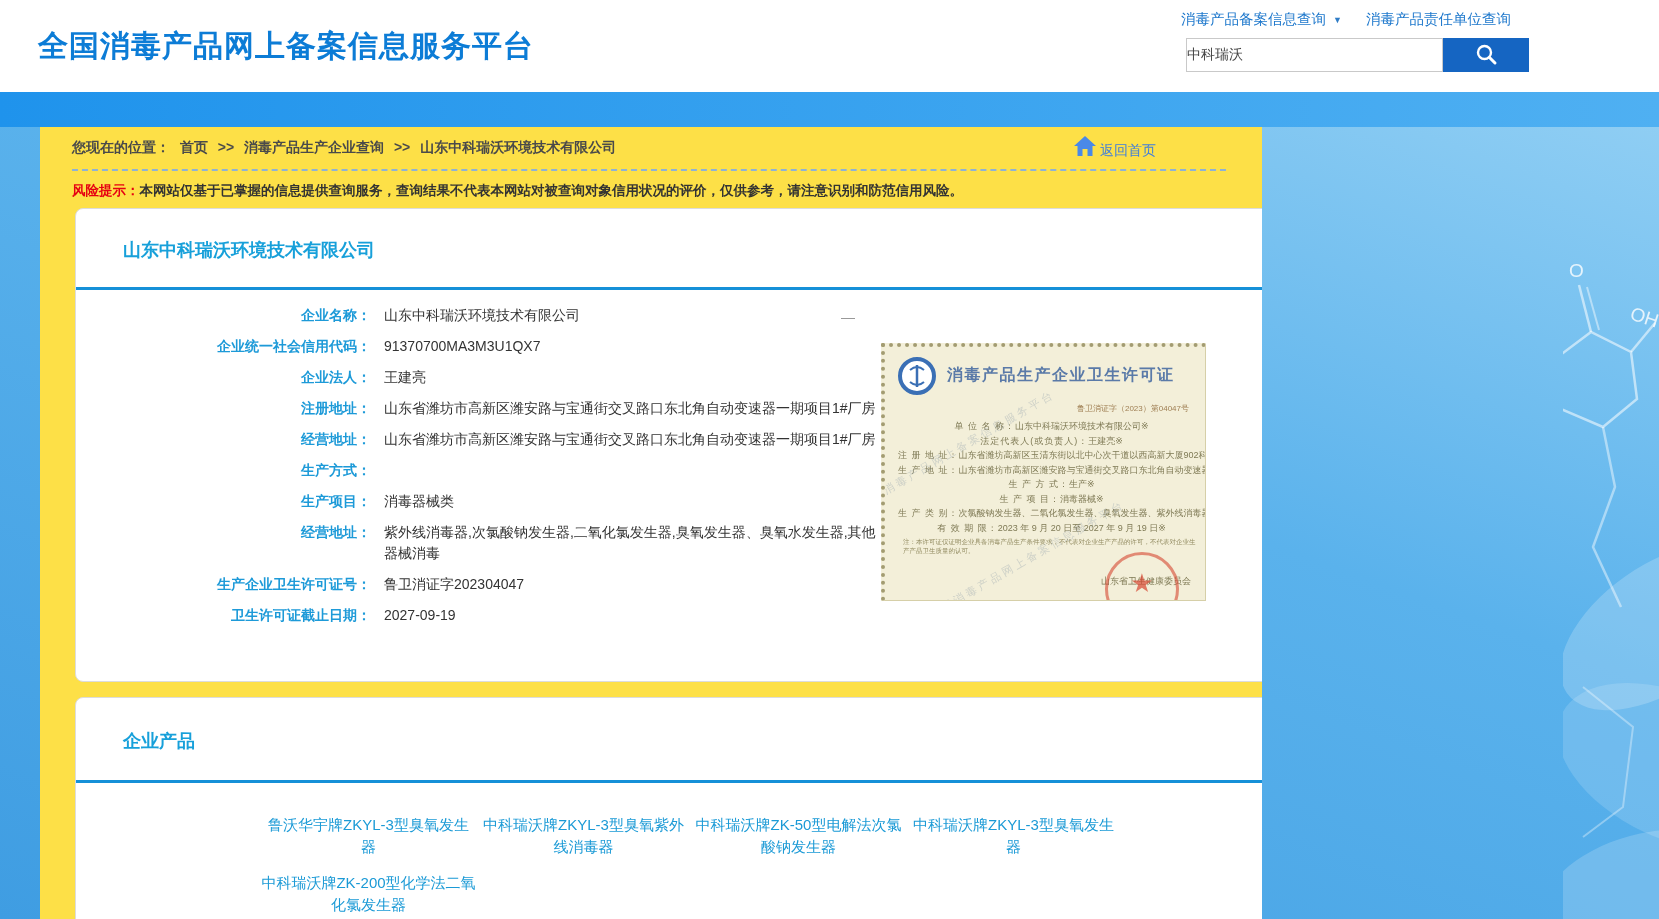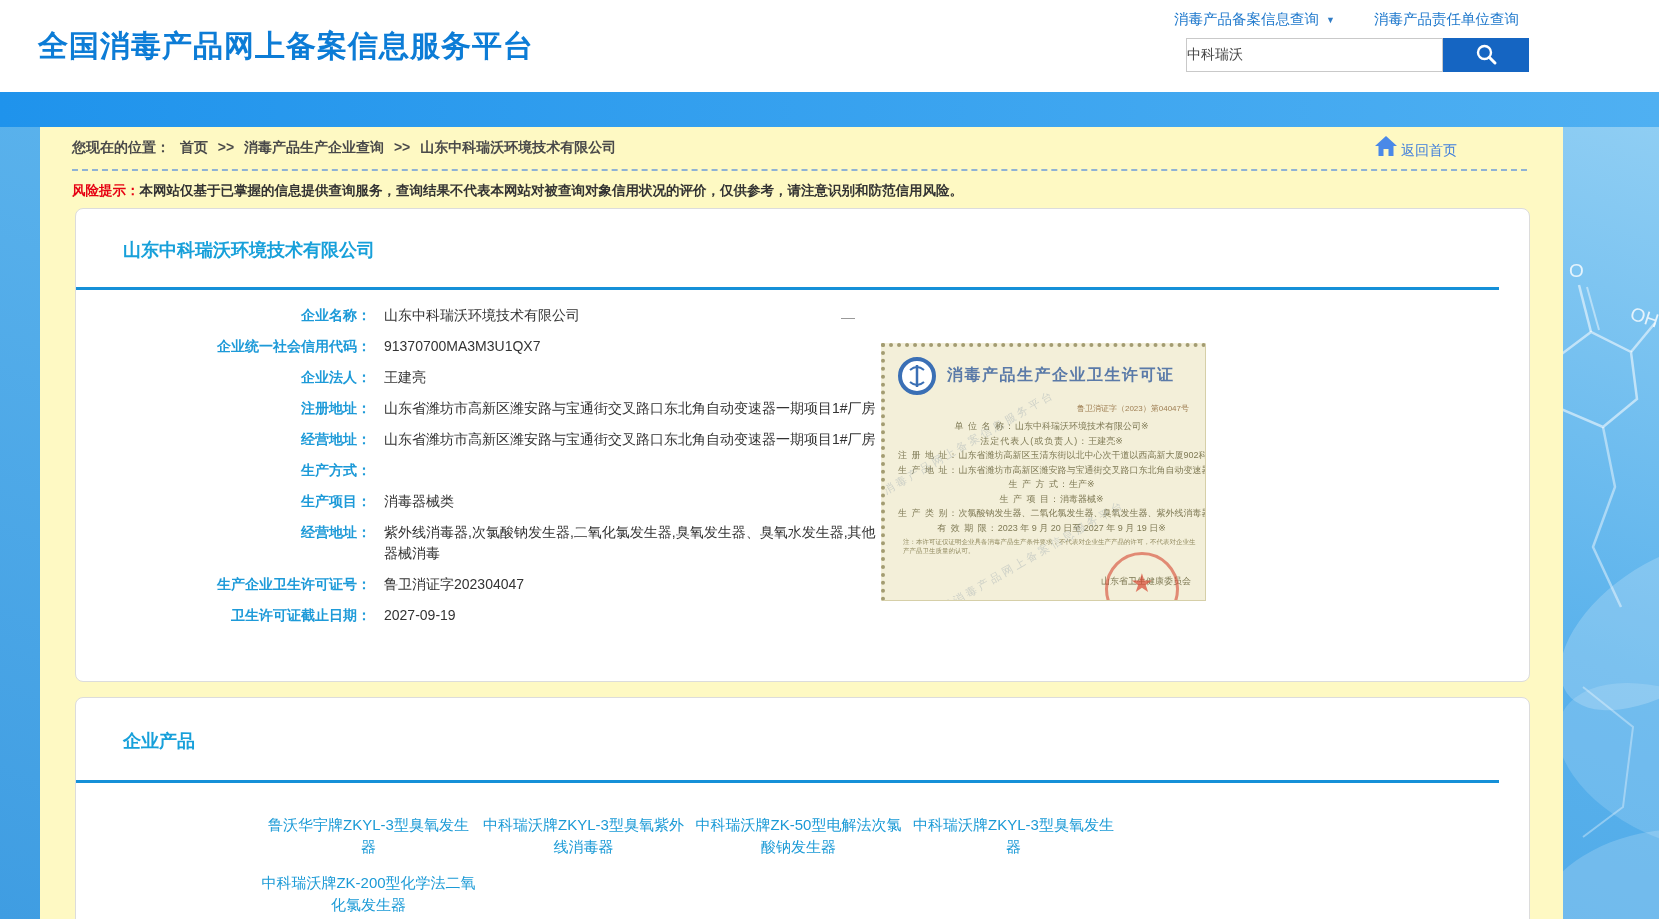--- a/index.html
+++ b/index.html
@@ -6,31 +6,31 @@
   html,body { width:1659px; height:919px; overflow:hidden; }
   body {
     position:relative;
     font-family:"Liberation Sans","DejaVu Sans",sans-serif;
     background:linear-gradient(200deg,#9bd4f5 0%,#5ab2ec 45%,#3f9de2 100%);
   }
   
   .top-header { position:absolute; top:0; left:0; width:100%; height:92px; background:#fff; z-index:5; }
   .site-title { position:absolute; left:38px; top:26px; font-size:30px; font-weight:bold; color:#0c7cd6; letter-spacing:1px; white-space:nowrap; }
   .header-right { position:absolute; right:130px; top:10px; width:480px; }
-  .nav-row { display:flex; justify-content:flex-end; align-items:center; gap:39px; margin-right:10px; }
+  .nav-row { display:flex; justify-content:flex-end; align-items:center; gap:24px; margin-right:18px; }
   .nav-link { font-size:14.5px; color:#1e78cc; cursor:pointer; display:flex; align-items:center; white-space:nowrap; }
   .caret { font-size:9px; color:#2f7cc6; margin-left:7px; }
   .search-row { margin-top:9px; display:flex; justify-content:flex-end; }
   .search-input { width:257px; height:34px; border:1px solid #c9c9c9; padding:0 0; font-size:14px; color:#444; outline:none; }
   .search-btn { width:86px; height:34px; background:#1565c2; border:none; display:flex; align-items:center; justify-content:center; cursor:pointer; }
   
   .blue-band { position:absolute; top:92px; left:0; width:100%; height:35px; background:linear-gradient(90deg,#1f93ec 0%,#4fb0f2 100%); z-index:4; }
   .bg-deco { position:absolute; right:0; top:127px; z-index:1; }
   
-  .panel { position:absolute; left:40px; top:127px; width:1523px; height:792px; background:#fef9c3; overflow:hidden; z-index:3; }
+  .panel { position:absolute; left:40px; top:127px; width:1222px; height:792px; background:#fde047; overflow:hidden; z-index:3; }
   .breadcrumb { position:absolute; left:32px; top:12px; font-size:14px; font-weight:bold; color:#4a4a4a; white-space:nowrap; }
   .breadcrumb span { margin-right:6px; }
   .crumb-link { cursor:pointer; }
   .back-home { position:absolute; right:106px; top:8px; display:flex; align-items:flex-end; font-size:14px; color:#3f7edc; cursor:pointer; }
   .back-home svg { margin-right:3px; }
   .dashed-sep { position:absolute; left:32px; right:36px; top:42px; border-top:2px dashed #8fb2d4; }
   .risk { position:absolute; left:32px; top:55px; font-size:13.5px; font-weight:bold; color:#333; white-space:nowrap; }
   .risk-label { color:#e60012; }
   
   .card { position:absolute; left:35px; width:1455px; background:#fff; border:1px solid #dcdcdc; border-radius:8px; }

